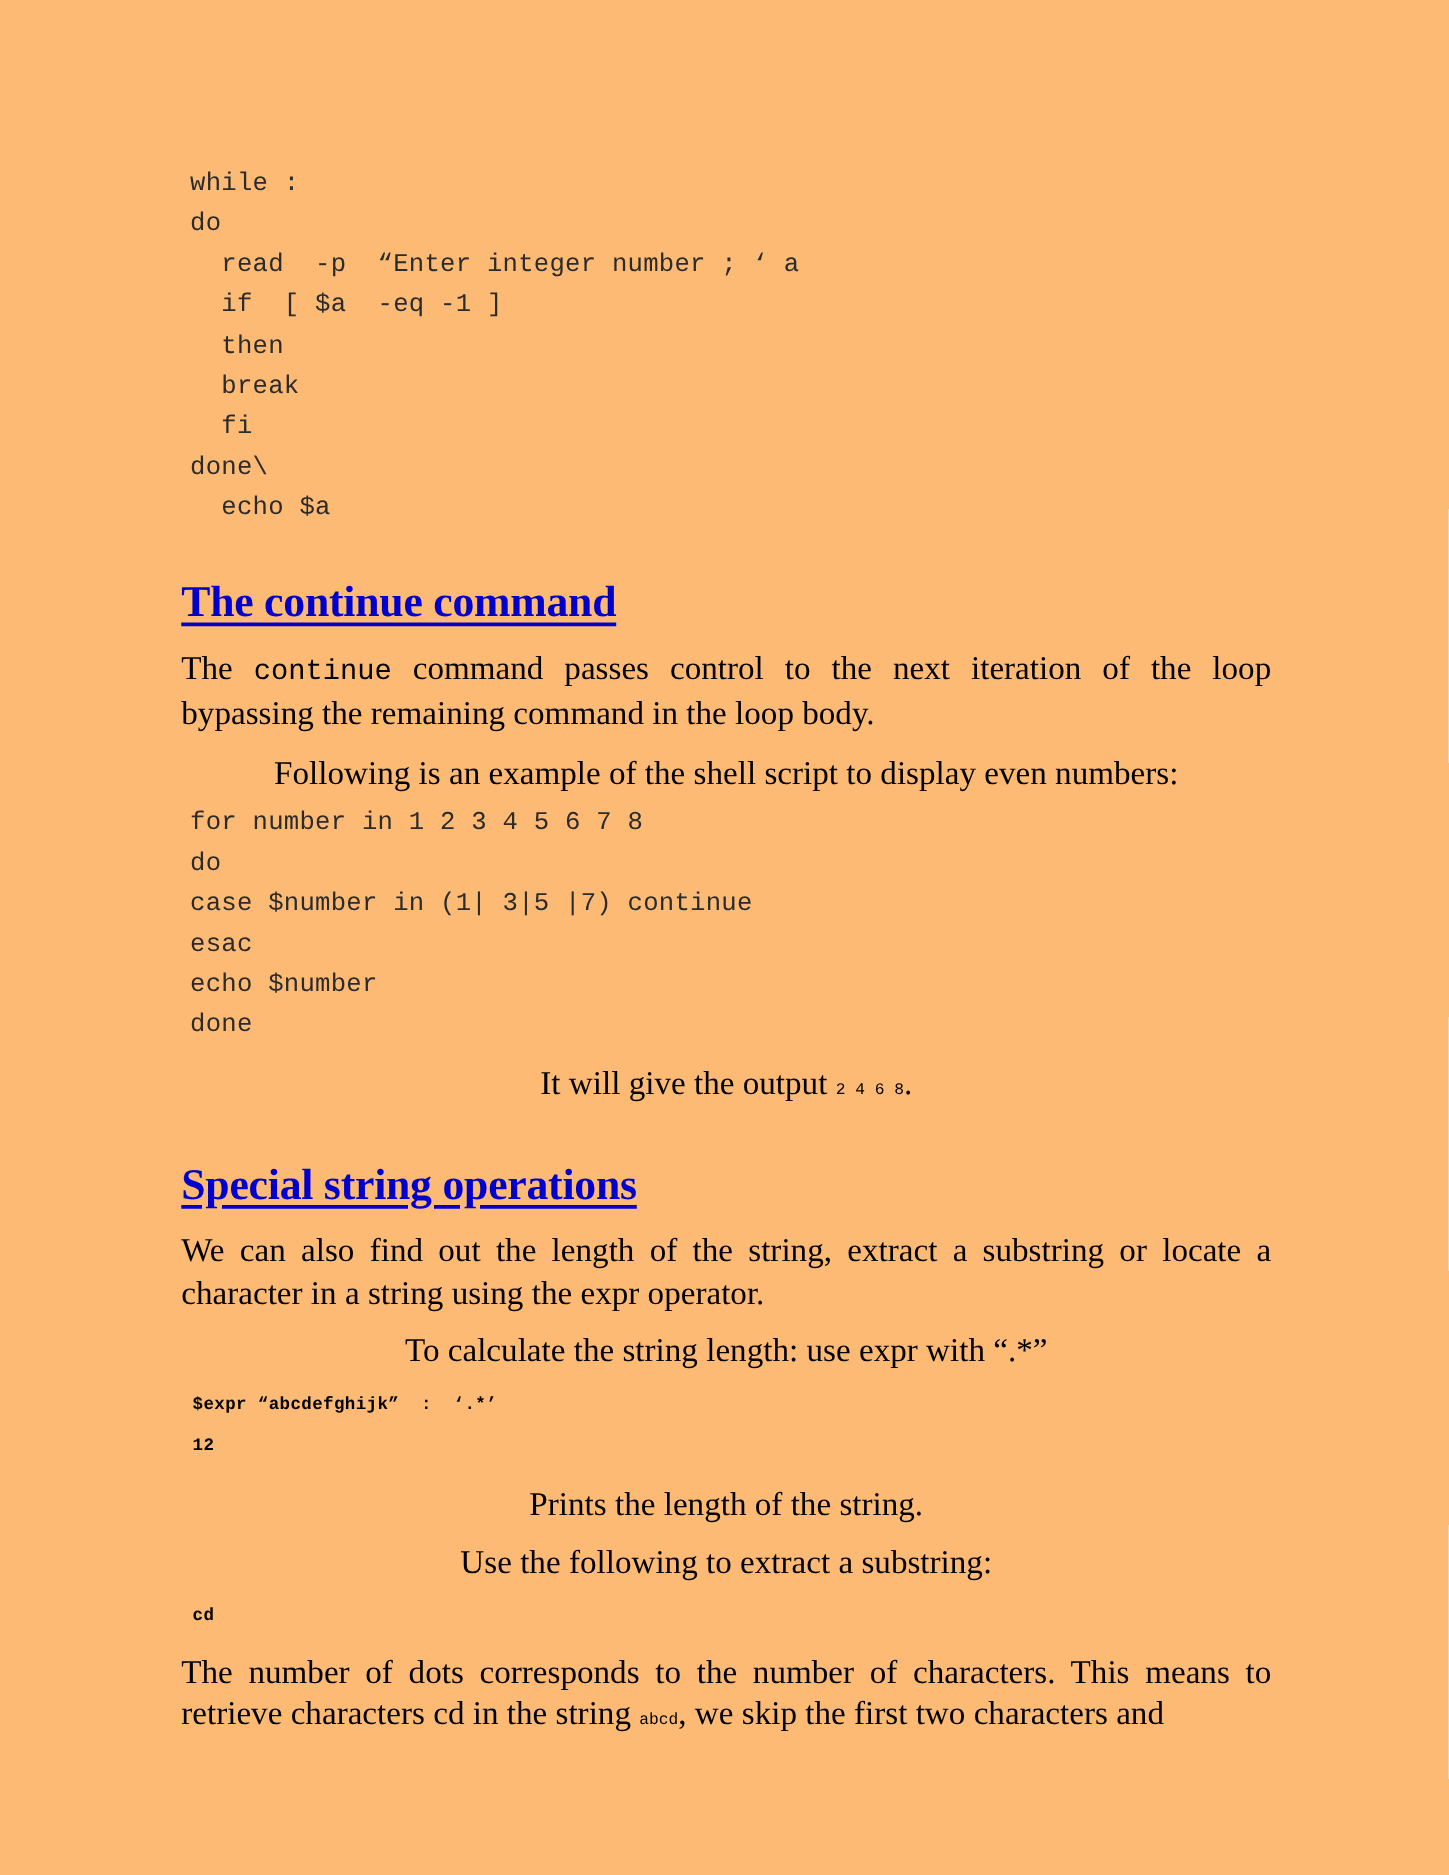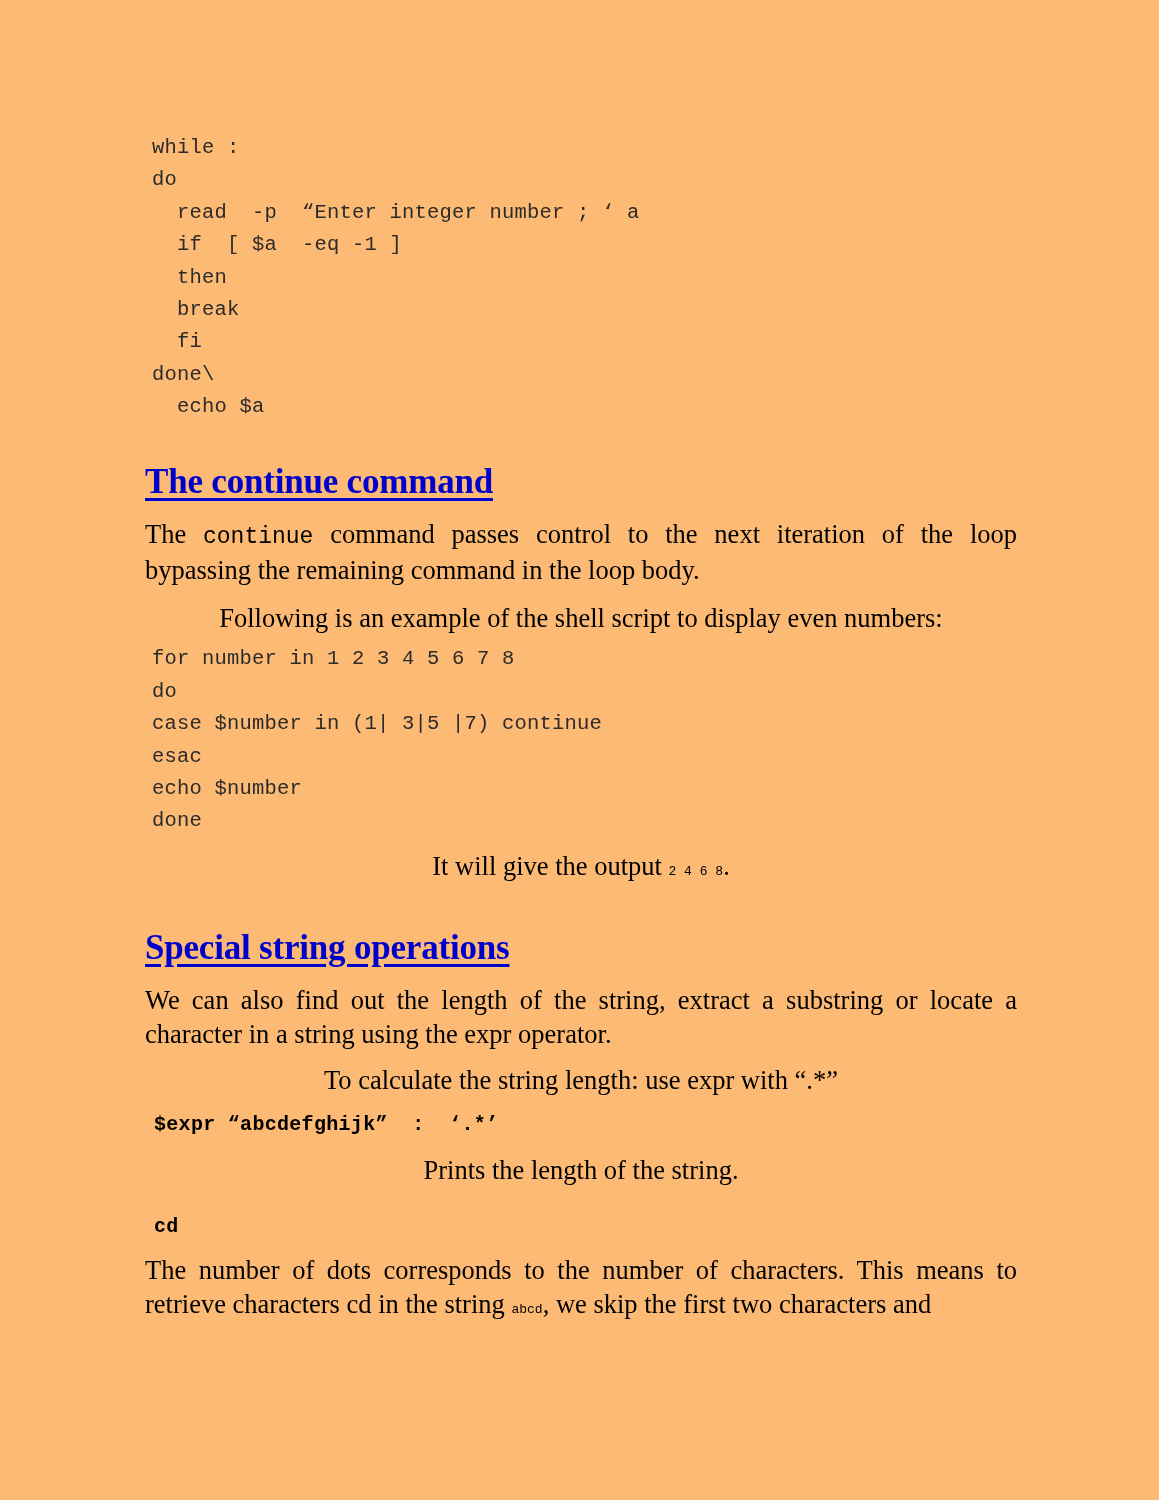--- a/index.html
+++ b/index.html
@@ -75,21 +75,21 @@
   }
   code.inline.bold {
     font-weight: normal;
     font-size: 13px;
   }
 
   
   .mono-bold {
     font-family: "Liberation Mono", "DejaVu Sans Mono", monospace;
     font-weight: bold;
-    font-size: 20px;
+    font-size: 14px;
     line-height: 33px;
     color: #000000;
     white-space: pre;
     margin: 0;
     margin-left: 9px;
     letter-spacing: 0.3px;
   }
 
   .sp-1  { height: 38px; }
   .sp-2  { height: 12px; }
@@ -151,27 +151,29 @@
 
     <p class="body">We can also find out the length of the string, extract a substring or locate a character in a string using the expr operator.</p>
 
     <div class="sp-7"></div>
 
     <p class="body nojust">To calculate the string length: use expr with “.*”</p>
 
     <div class="sp-8"></div>
 
     <div class="mono-bold">$expr “abcdefghijk”  :  ‘.*’</div>
+    <div class="mono-bold">12</div>
 
     <div class="sp-9"></div>
 
     <p class="body nojust">Prints the length of the string.</p>
 
     <div class="sp-9"></div>
 
+    <p class="body nojust">Use the following to extract a substring:</p>
 
     <div class="sp-8"></div>
 
     <div class="mono-bold">cd</div>
 
     <div class="sp-10"></div>
 
     <p class="body"><span>The number of dots corresponds to the number of characters. This means to retrieve characters cd in the string </span><code class="inline bold">abcd</code><span>, we skip the first two characters and</span></p>
 
   </div>

